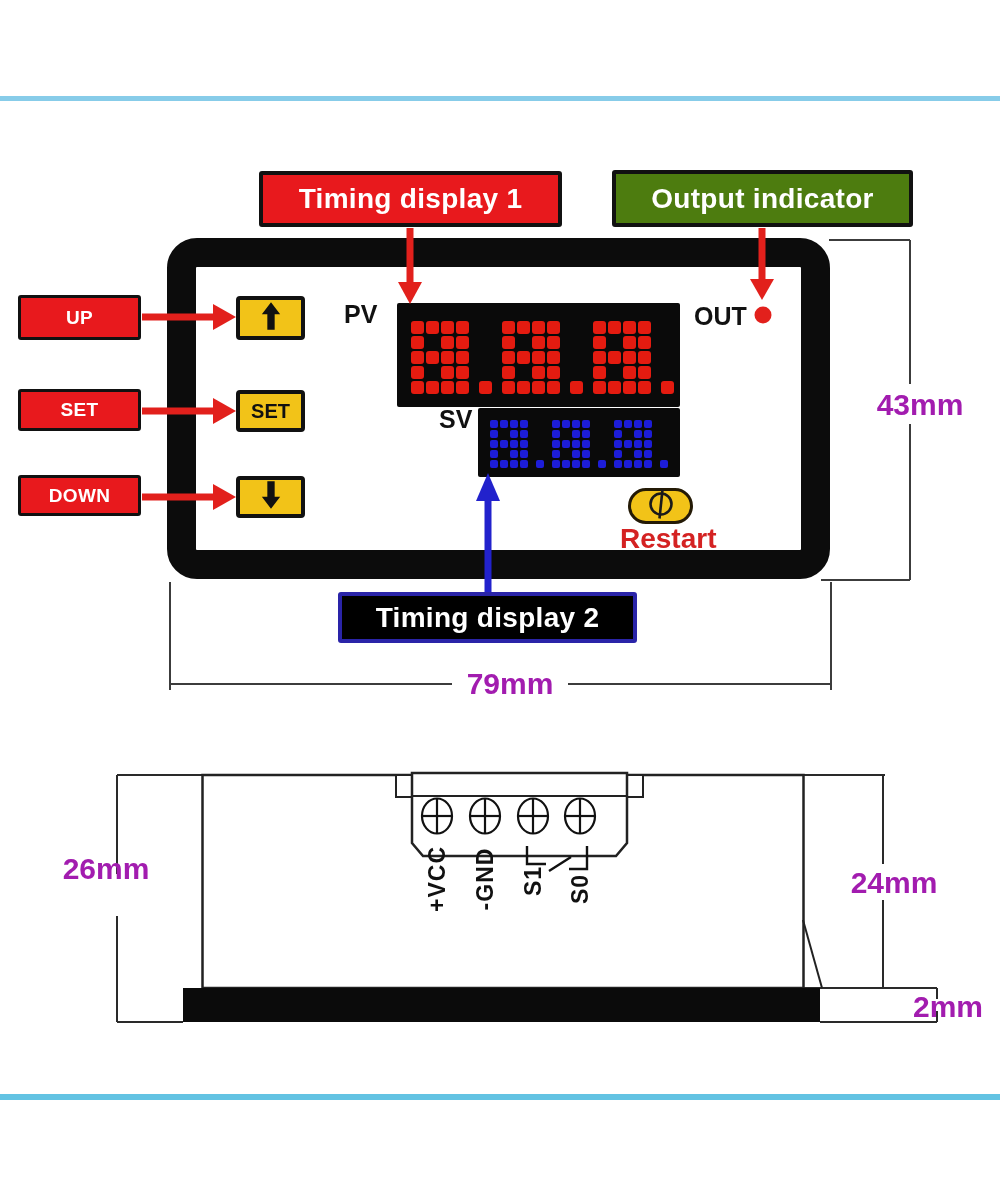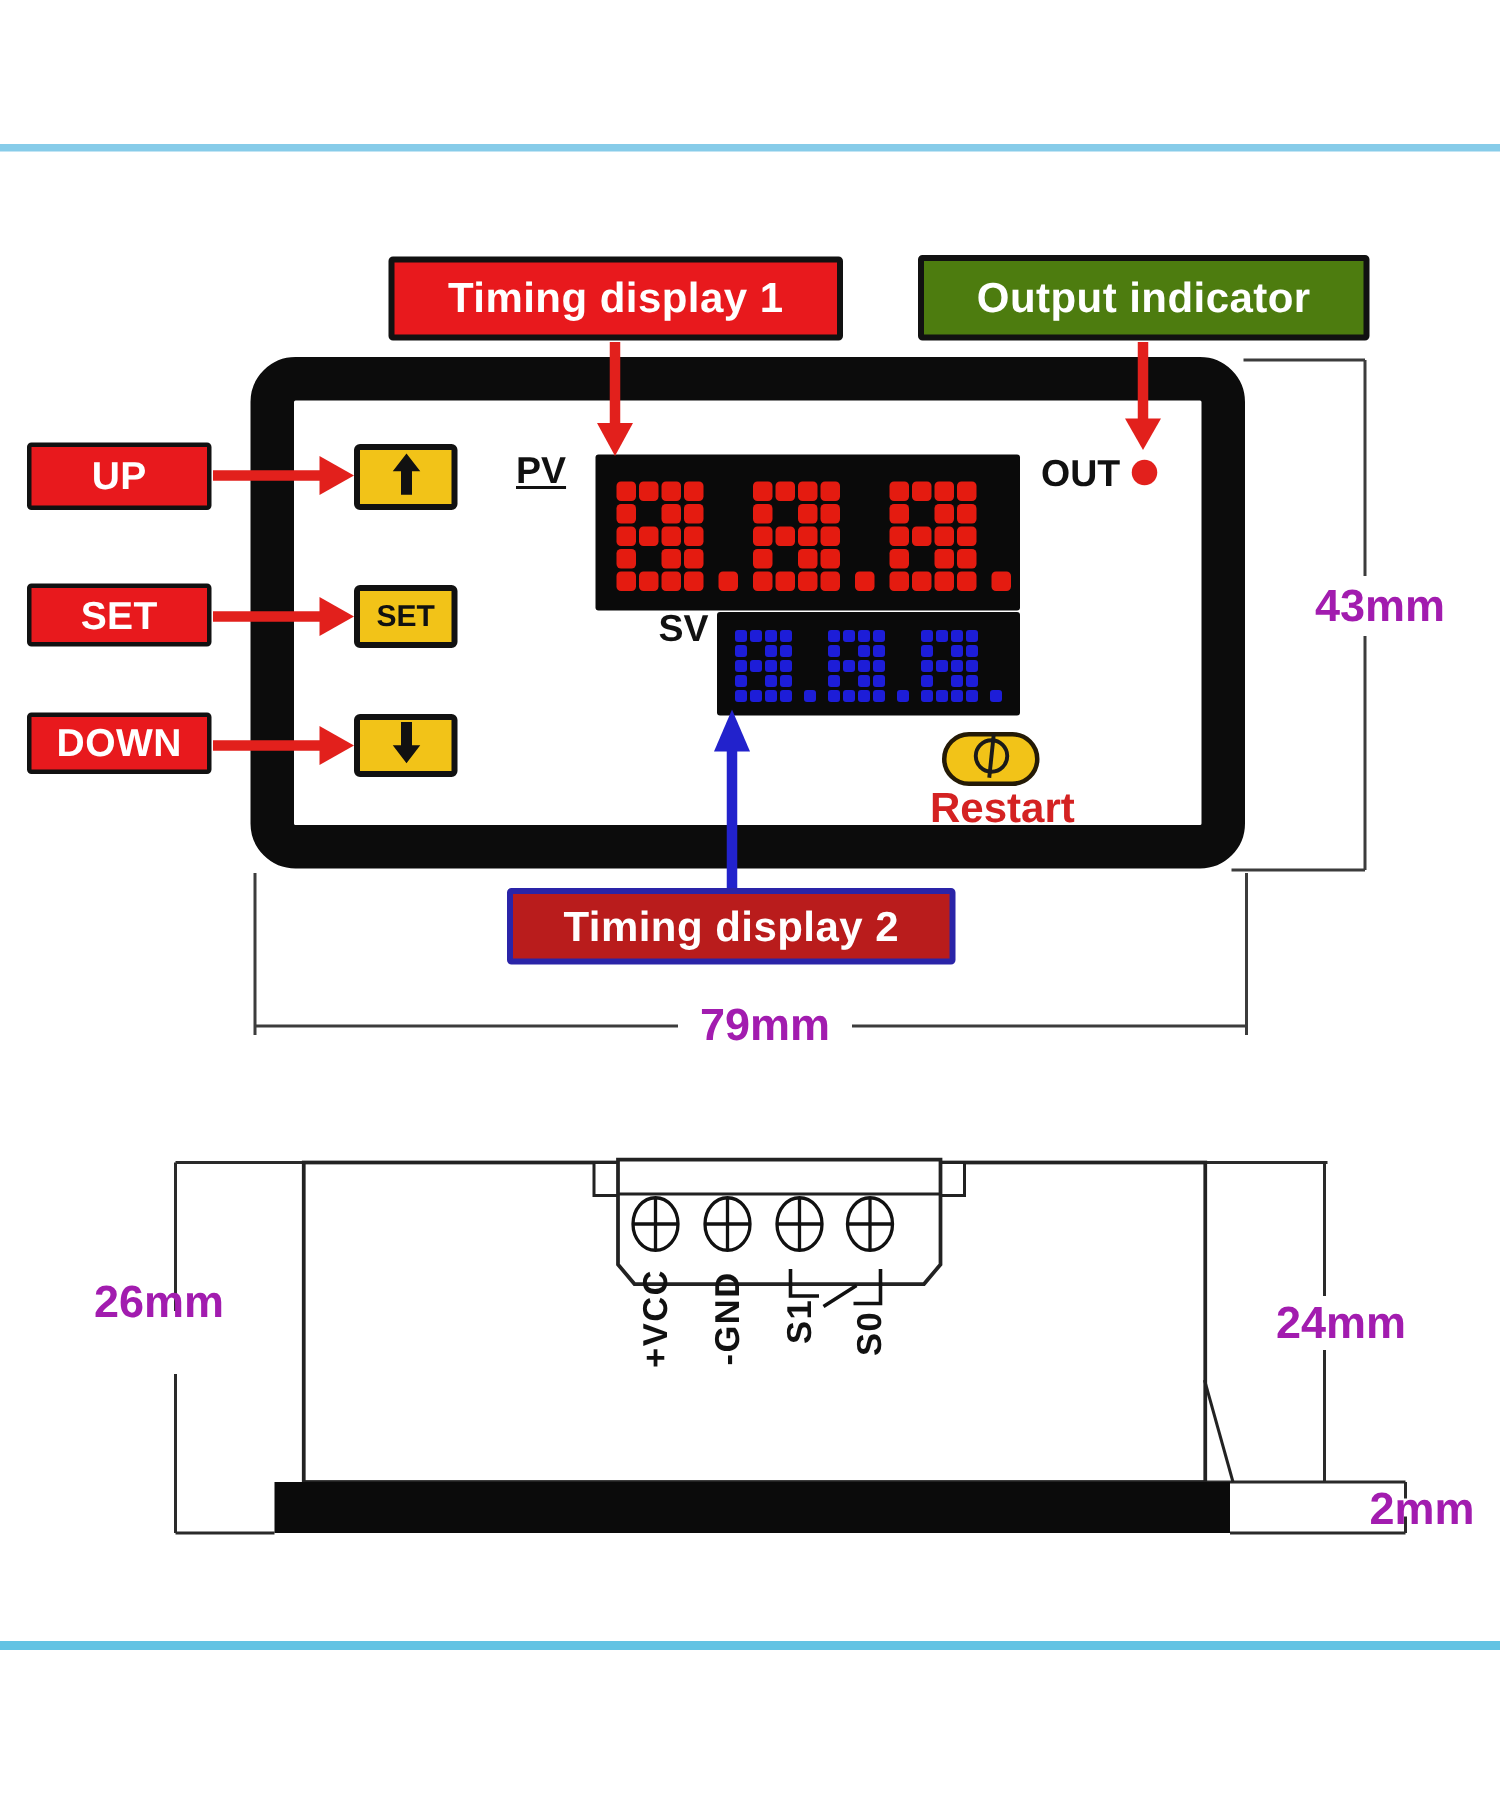--- a/index.html
+++ b/index.html
@@ -7,21 +7,21 @@
           font-family:"Liberation Sans","DejaVu Sans",sans-serif;}
   .abs{position:absolute;}
   .divider{position:absolute;left:0;width:1000px;}
   #divider-top{top:96px;height:5px;background:#87cce9;}
   #divider-bottom{top:1094px;height:6px;background:#63c3e3;}
 
   
   .callout{position:absolute;display:flex;align-items:center;justify-content:center;
            background:#e8191d;border:4px solid #111;border-radius:3px;box-sizing:border-box;
            color:#fff;font-weight:bold;font-size:28px;letter-spacing:0.3px;}
-  .callout.small{font-size:26px;text-align:right;}
+  .callout.small{font-size:19px;text-align:right;}
   #box-td1{left:259px;top:171px;width:303px;height:56px;}
   #box-oi{left:612px;top:170px;width:301px;height:57px;}
   #box-up{left:18px;top:295px;width:123px;height:45px;border-width:3px;}
   #box-set{left:18px;top:389px;width:123px;height:42px;border-width:3px;}
   #box-down{left:18px;top:475px;width:123px;height:41px;border-width:3px;}
   #box-td2{left:338px;top:592px;width:299px;height:51px;border:4px solid #2a24a8;}
 
   
   #frame{left:167px;top:238px;width:663px;height:341px;box-sizing:border-box;
          border:29px solid #0c0c0c;border-radius:30px;background:#ffffff;}
@@ -33,21 +33,21 @@
   #key-up{left:236px;top:296px;width:69px;height:44px;}
   #key-set{left:236px;top:390px;width:69px;height:42px;font-size:20px;}
   #key-down{left:236px;top:476px;width:69px;height:42px;}
 
   
   .display{position:absolute;background:#0a0a0a;border-radius:2px;display:flex;align-items:flex-end;}
   #pv-display{left:397px;top:303px;width:283px;height:104px;padding:0 6px 13px 14px;box-sizing:border-box;gap:10px;}
   #sv-display{left:478px;top:408px;width:202px;height:69px;padding:0 4px 9px 12px;box-sizing:border-box;gap:8px;}
 
   .panel-label{position:absolute;font-weight:bold;color:#111;font-size:25px;}
-  #lbl-pv{left:344px;top:300px;text-decoration:underline;}
+  #lbl-pv{left:344px;top:300px;}
   #lbl-sv{left:439px;top:405px;}
   #lbl-out{left:694px;top:302px;}
 
   
   #restart-btn{left:628px;top:488px;width:65px;height:36px;background:#f2c318;
                border:3px solid #241a06;border-radius:18px;box-sizing:border-box;
                display:flex;align-items:center;justify-content:center;}
   #restart-lbl{left:620px;top:523px;width:88px;text-align:center;color:#d42222;
                font-weight:bold;font-size:28px;}
 
@@ -255,21 +255,21 @@
     <div id="restart-btn" class="abs" style="background-color: rgb(242, 195, 24);">
       <span>
         <svg width="40" height="32" viewBox="0 0 40 32">
           <circle cx="20" cy="16" r="10.5" fill="none" stroke="#1a1a1a" stroke-width="2.6"></circle>
           <line x1="21.5" y1="1.5" x2="18.5" y2="30.5" stroke="#1a1a1a" stroke-width="2.6"></line>
         </svg>
       </span>
     </div>
     <div id="restart-lbl" class="abs ztext" style="color: rgb(212, 34, 34);">Restart</div>
 
-    <div id="box-td2" class="callout" style="background-color: #b91c1c; border-color: rgb(42, 36, 168);">Timing display 2</div>
+    <div id="box-td2" class="callout" style="background-color: #000000; border-color: rgb(42, 36, 168);">Timing display 2</div>
 
     <div id="dim-43" class="dim ztext">43mm</div>
     <div id="dim-79" class="dim ztext">79mm</div>
   </div>
 
   <div>
     <div id="dim-26" class="dim ztext">26mm</div>
     <div id="dim-24" class="dim ztext">24mm</div>
     <div id="dim-2" class="dim ztext">2mm</div>
 

